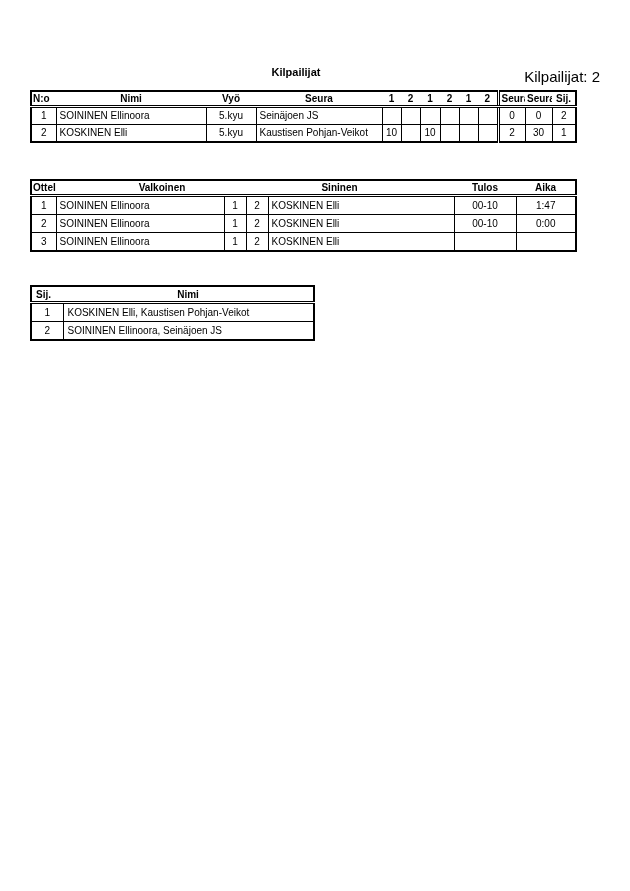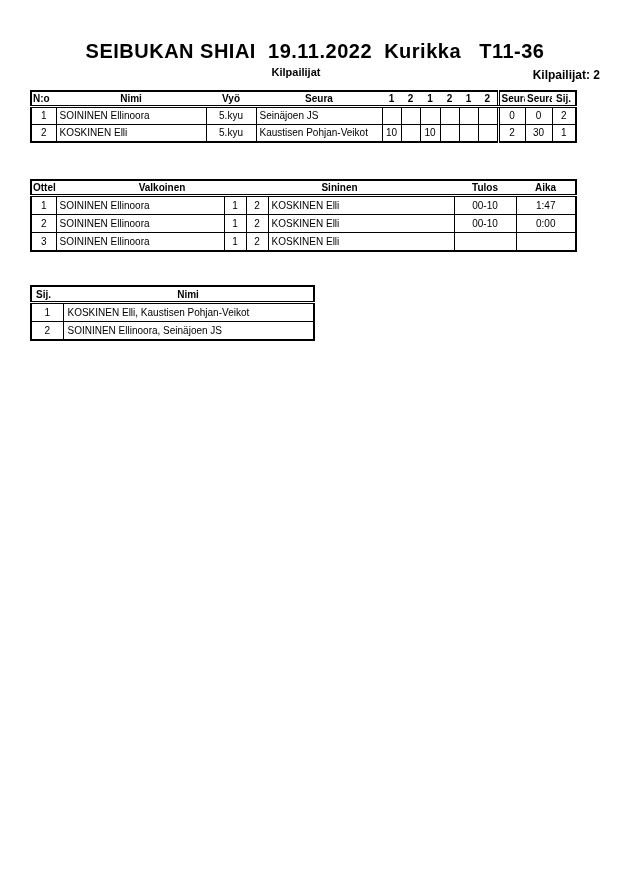--- a/index.html
+++ b/index.html
@@ -8,21 +8,21 @@
     color:#000; font-family:"Liberation Sans", sans-serif; overflow:hidden;
   }
   .doc-title {
     position:absolute; top:40px; left:0; width:630px; text-align:center;
     font-size:20px; font-weight:bold; white-space:pre; letter-spacing:0.5px;
   }
   .sec-label { position:absolute; font-size:11px; font-weight:bold; text-align:center;padding-left:28px; }
   .lbl-kilpailijat { top:66px; left:0; width:536px; }
   .lbl-ottelut    { top:160px; left:0; width:576px; }
   .lbl-tulokset   { top:263px; left:0; width:346px; }
-  .count-label { position:absolute; top:68px; right:30px; font-size:12px; font-weight:bold; }
+  .count-label { position:absolute; top:68px; right:30px; font-size:15px; font-weight:normal; }
 
   table {
     position:absolute; left:30px; border-collapse:collapse; table-layout:fixed;
     background:#fff; border:2px solid #000; font-size:10px; color:#000;
   }
   .t-kilpailijat { top:90px;  width:545px; }
   .t-ottelut     { top:179px; width:545px; }
   .t-tulokset    { top:285px; width:283px; }
 
   th {
@@ -41,21 +41,20 @@
   .flush { padding-left:1px; text-align:left; }
   .sep { border-left:3px double #000 !important; }
   .th-sininen { padding-right:45px; }
   .pad4 { padding-left:4px; }
 </style>
 </head>
 <body>
 
 <div class="page">
 
-  <div class="doc-title">SEIBUKAN SHIAI  19.11.2022  Kurikka   T11-36</div>
 
   <div class="sec-label lbl-kilpailijat">Kilpailijat</div>
   <div class="count-label">Kilpailijat: 2</div>
 
   <table class="t-kilpailijat">
     <colgroup>
       <col style="width:25px">
         <col style="width:150px">
         <col style="width:50px">
         <col style="width:126px">

